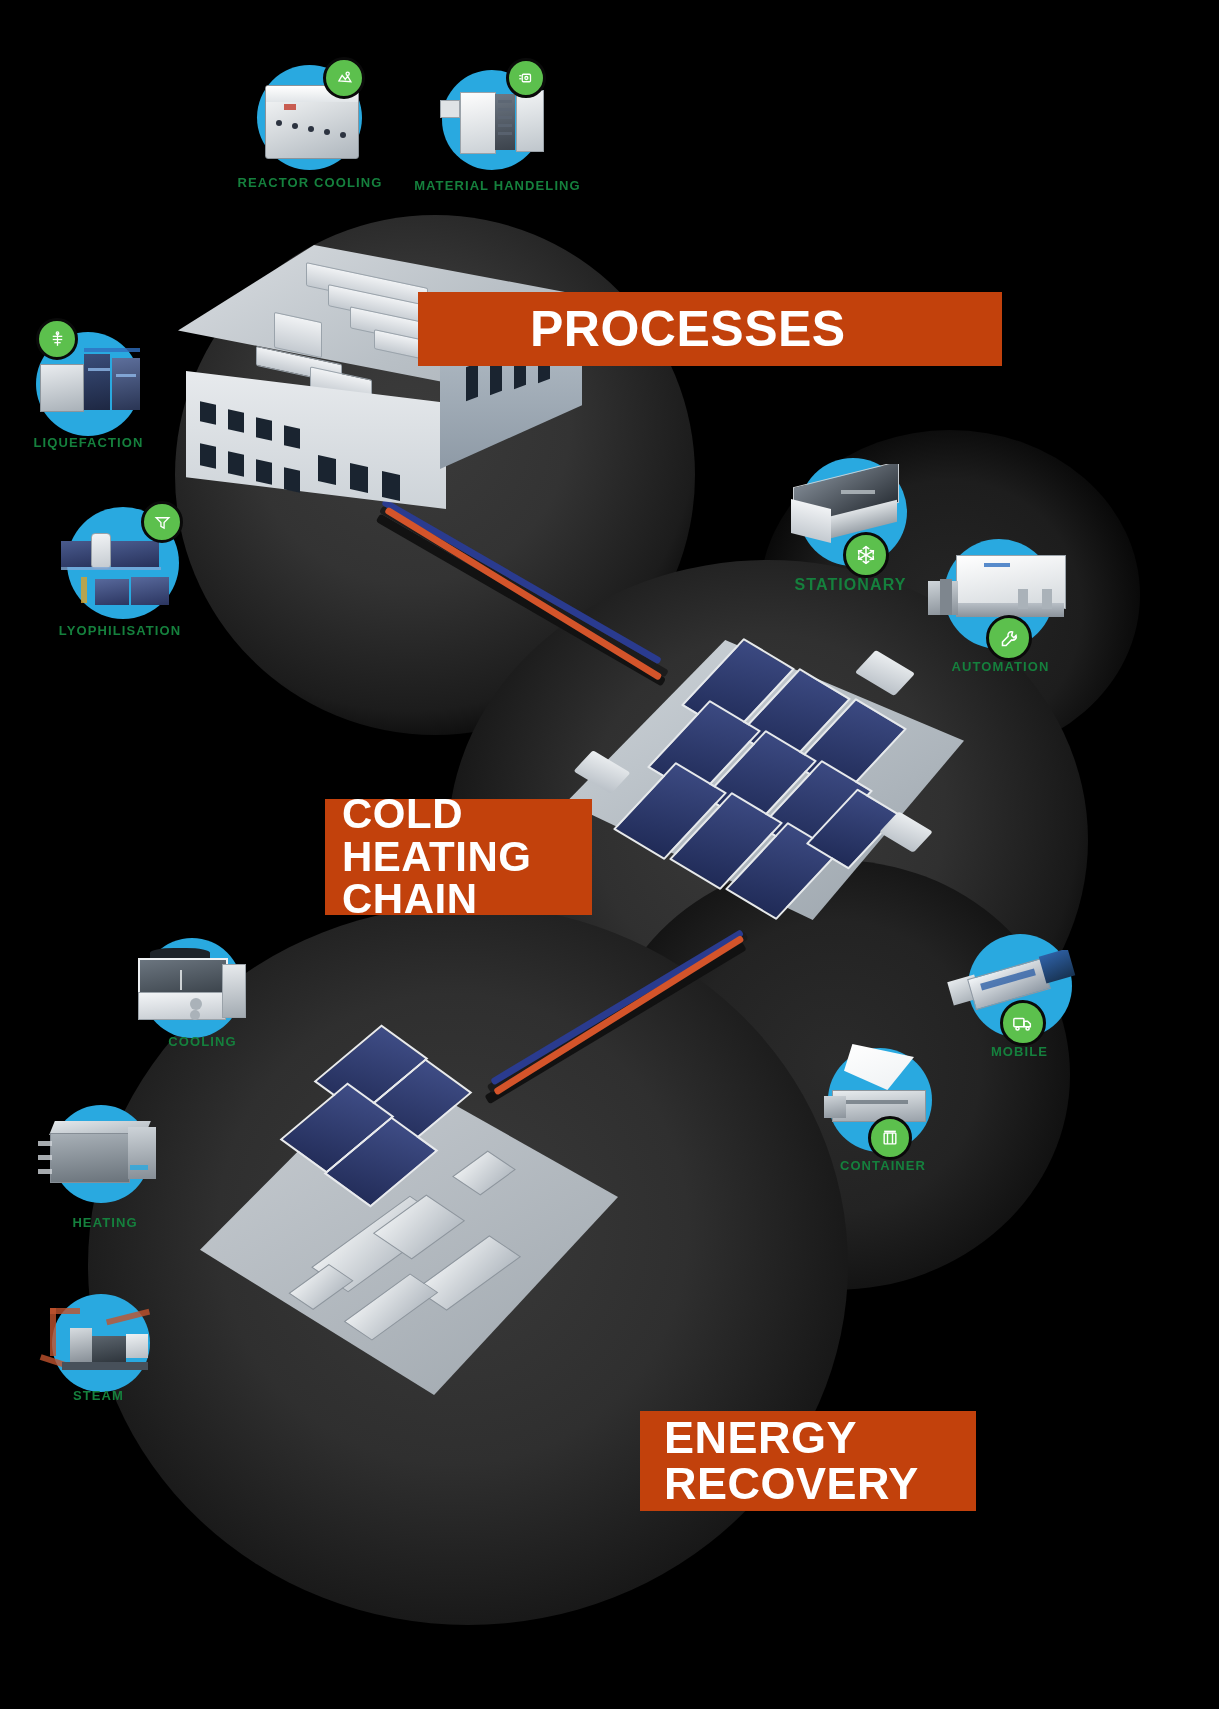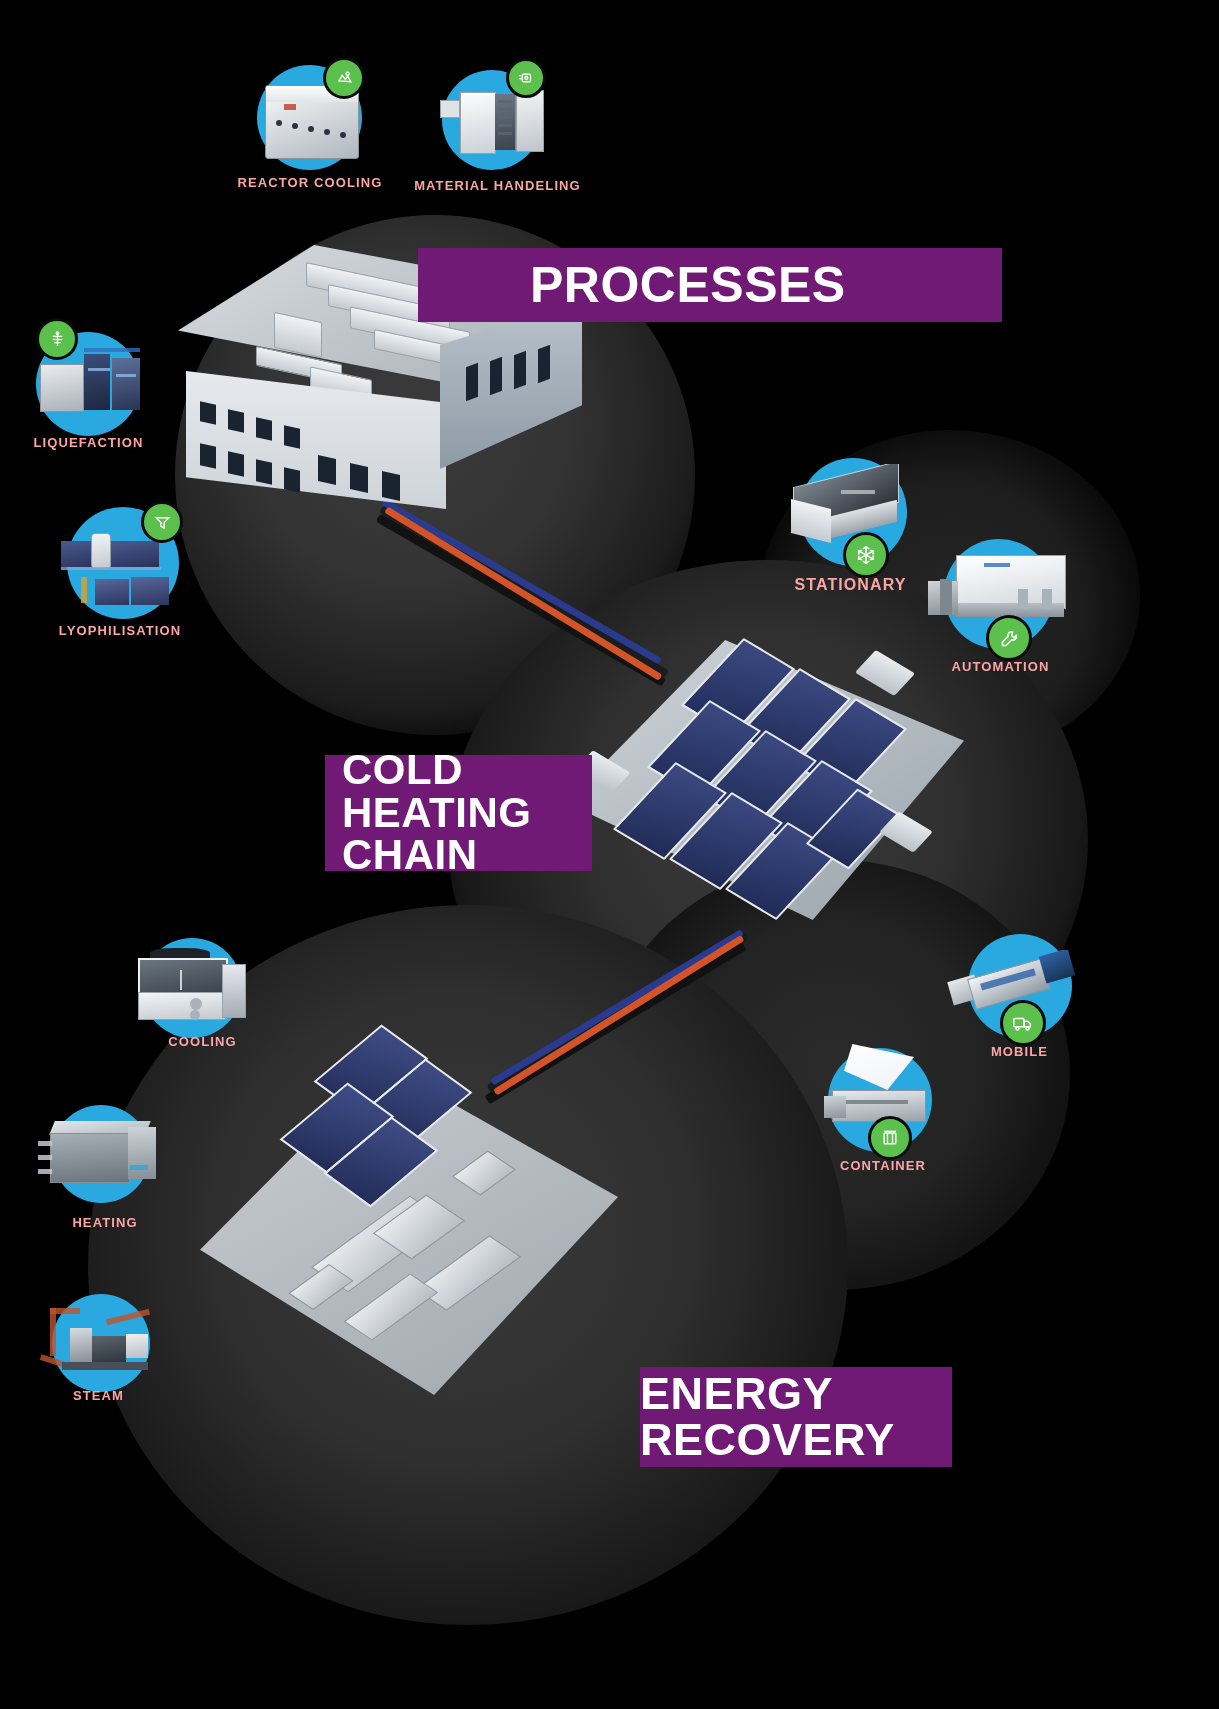--- a/index.html
+++ b/index.html
@@ -16,27 +16,27 @@
     background:radial-gradient(circle at 48% 45%, #3a3a3a 0%, #2f2f2f 42%, #181818 72%, rgba(0,0,0,0) 86%);}
   .halo.h4{left:600px;top:860px;width:470px;height:430px;
     background:radial-gradient(circle at 50% 48%, #2b2b2b 0%, #232323 45%, #121212 72%, rgba(0,0,0,0) 86%);}
   .halo.h5{left:760px;top:430px;width:380px;height:330px;
     background:radial-gradient(circle at 50% 55%, #262626 0%, #1d1d1d 50%, rgba(0,0,0,0) 84%);}
 
   
   .pipe{position:absolute;transform-origin:0 50%;border-radius:3px;}
 
   
-  .banner{position:absolute;background:#701a75;display:flex;align-items:center;}
+  .banner{position:absolute;background:#c2410c;display:flex;align-items:center;margin-top:44px;}
   .banner .btxt{color:#ffffff;font-weight:700;letter-spacing:.5px;line-height:1.02;}
 
   
   .node{position:absolute;}
   .disc{position:absolute;border-radius:50%;background:#29a9e0;}
-  .nlabel{position:absolute;color:#fca5a5;font-weight:700;letter-spacing:1.1px;
+  .nlabel{position:absolute;color:#15803d;font-weight:700;letter-spacing:1.1px;
           white-space:nowrap;text-align:center;}
   .badge{position:absolute;border-radius:50%;background:#5cc04d;
          border:3px solid #0a0a0a;display:flex;align-items:center;justify-content:center;}
   .badge svg{display:block;}
 
   
   .mach{position:absolute;overflow:hidden;border-radius:3px;}
   .face{position:absolute;}
   .slit{position:absolute;background:#5b6573;opacity:.8;}
   .vent{position:absolute;background:#2c3340;}
@@ -161,21 +161,21 @@
   <div class="banner" style="left:418px;top:248px;width:472px;height:74px;padding-left:112px;">
     <span class="btxt" style="font-size:50px;">PROCESSES</span>
   </div>
 
   <div class="banner" style="left:325px;top:755px;width:250px;height:116px;padding-left:17px;flex-direction:column;align-items:flex-start;justify-content:center;">
     <span class="btxt" style="font-size:42px;">COLD</span>
     <span class="btxt" style="font-size:42px;">HEATING</span>
     <span class="btxt" style="font-size:42px;">CHAIN</span>
   </div>
 
-  <div class="banner" style="left:640px;top:1367px;width:312px;height:100px;flex-direction:column;align-items:flex-start;justify-content:center;">
+  <div class="banner" style="left:640px;top:1367px;width:312px;height:100px;padding-left:24px;flex-direction:column;align-items:flex-start;justify-content:center;">
     <span class="btxt" style="font-size:45px;">ENERGY</span>
     <span class="btxt" style="font-size:45px;">RECOVERY</span>
   </div>
 
 
   <div class="node" style="left:245px;top:55px;width:130px;height:150px;">
     <div class="disc" style="left:12px;top:10px;width:105px;height:105px;"></div>
     <div class="mach" style="left:20px;top:30px;width:92px;height:72px;background:linear-gradient(160deg,#fafbfb,#aeb6bd);border:1px solid #8b939a;">
       <div class="face" style="left:0;top:0;width:92px;height:16px;background:linear-gradient(180deg,#ffffff,#e1e5e8);"></div>
       <div class="vent" style="left:10px;top:34px;width:6px;height:6px;border-radius:50%;"></div>

